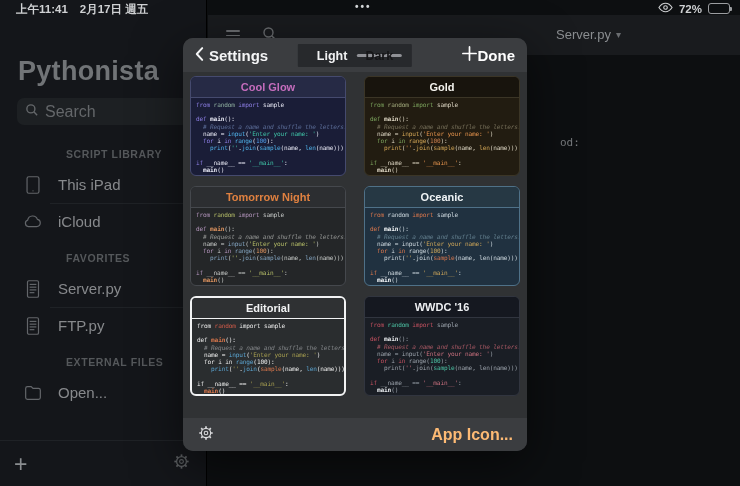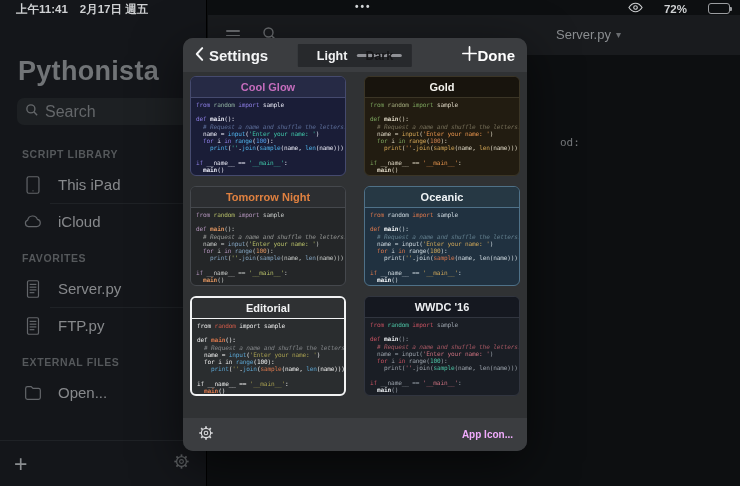--- a/index.html
+++ b/index.html
@@ -5,34 +5,34 @@
   * { margin:0; padding:0; box-sizing:border-box; }
   html,body { width:740px; height:486px; background:#000; }
   body { font-family:"Liberation Sans", sans-serif; overflow:hidden; position:relative; }
   .screen { position:absolute; inset:0; width:740px; height:486px; background:#0d0f11; overflow:hidden; }
 
   
   .statusbar { position:absolute; top:0; left:0; right:0; height:18px; z-index:5;
     display:flex; align-items:center; color:#cfd1d3; font-size:11.5px; font-weight:700; }
   .sb-left { position:absolute; left:16px; top:2px; display:flex; gap:12px; }
   .sb-dots { position:absolute; left:355px; top:1px; color:#d6d8da; font-size:10px; letter-spacing:2px; font-weight:700; }
-  .sb-right { position:absolute; right:10px; top:2px; display:flex; align-items:center; gap:21px; }
+  .sb-right { position:absolute; right:10px; top:2px; display:flex; align-items:center; gap:6px; }
   .battery { position:relative; width:22px; height:11px; border:1px solid #9b9da0; border-radius:3px; padding:1px; }
   .battery::after { content:""; position:absolute; right:-3px; top:3px; width:2px; height:4px; background:#9b9da0; border-radius:0 1px 1px 0; }
   .battery-fill { height:100%; background:#f4f5f6; border-radius:1.5px; }
 
   
   .sidebar { position:absolute; left:0; top:0; bottom:0; width:207px; background:#14161a; border-right:1px solid #000; }
   .app-title { position:absolute; left:18px; top:56px; font-size:27px; font-weight:700; color:#717477; letter-spacing:.3px; }
   .searchbox { position:absolute; left:17px; top:98px; width:172px; height:27px; background:#1d2023; border-radius:7px;
     display:flex; align-items:center; gap:6px; padding:0 8px; }
   .searchbox input { flex:1; background:transparent; border:0; outline:none; color:#9a9da0; font-size:16px; font-family:"Liberation Sans", sans-serif; }
   .searchbox input::placeholder { color:#64676a; }
   .side-sections { position:absolute; left:0; top:136px; right:1px; }
-  .side-header { padding:12px 0 6px 22px; font-size:10.5px; font-weight:700; letter-spacing:.6px; color:#55585b; }
+  .side-header { padding:12px 0 6px 22px; font-size:10.5px; font-weight:700; letter-spacing:.6px; color:#55585b;margin-left:44px; }
   .side-item { position:relative; height:37px; display:flex; align-items:center; gap:14px; padding-left:22px; cursor:default; }
   .side-item + .side-item::before { content:""; position:absolute; top:0; left:50px; right:0; height:1px; background:#1f2226; }
   .side-item .icon svg { display:block; }
   .side-label { color:#87898c; font-size:15px; }
   .side-bottom { position:absolute; left:0; right:1px; bottom:0; height:46px; border-top:1px solid #1f2226;
     display:flex; align-items:center; justify-content:space-between; padding:0 14px; }
   .plus-glyph { color:#8a8d90; font-size:23px; font-weight:400; line-height:20px; }
 
   
   .editor { position:absolute; left:208px; top:0; right:0; bottom:0; background:#0d0f11; }
@@ -65,21 +65,21 @@
     display:flex; align-items:center; justify-content:center; }
   .theme-title { font-size:11px; font-weight:700; color:var(--title); }
   .theme-code { padding:3px 5px; font-family:"DejaVu Sans Mono", monospace; font-size:6.1px; line-height:7.2px;
     white-space:pre; letter-spacing:-.15px; overflow:hidden; }
   .cl { height:7.2px; }
   .tk-k { color:var(--k); } .tk-d { color:var(--d); } .tk-c { color:var(--c); font-style:italic; }
   .tk-s { color:var(--s); } .tk-b { color:var(--b); } .tk-f { color:var(--f); font-weight:700; }
   .tk-num { color:var(--num); } .tk-n { color:var(--n); } .tk-f2 { color:var(--f2); }
 
   .modal-footer { flex:0 0 auto; height:33px; background:#3b3d40; display:flex; align-items:center; justify-content:space-between; padding:0 14px; }
-  .app-icon-btn { color:#f0abfc; font-size:10px; font-weight:700; }
+  .app-icon-btn { color:#fdba74; font-size:16px; font-weight:700; }
 </style>
 </head>
 <body>
 
 <div class="screen">
 
   <aside class="sidebar">
     <div class="app-title">Pythonista</div>
     <div class="searchbox">
       <span>

